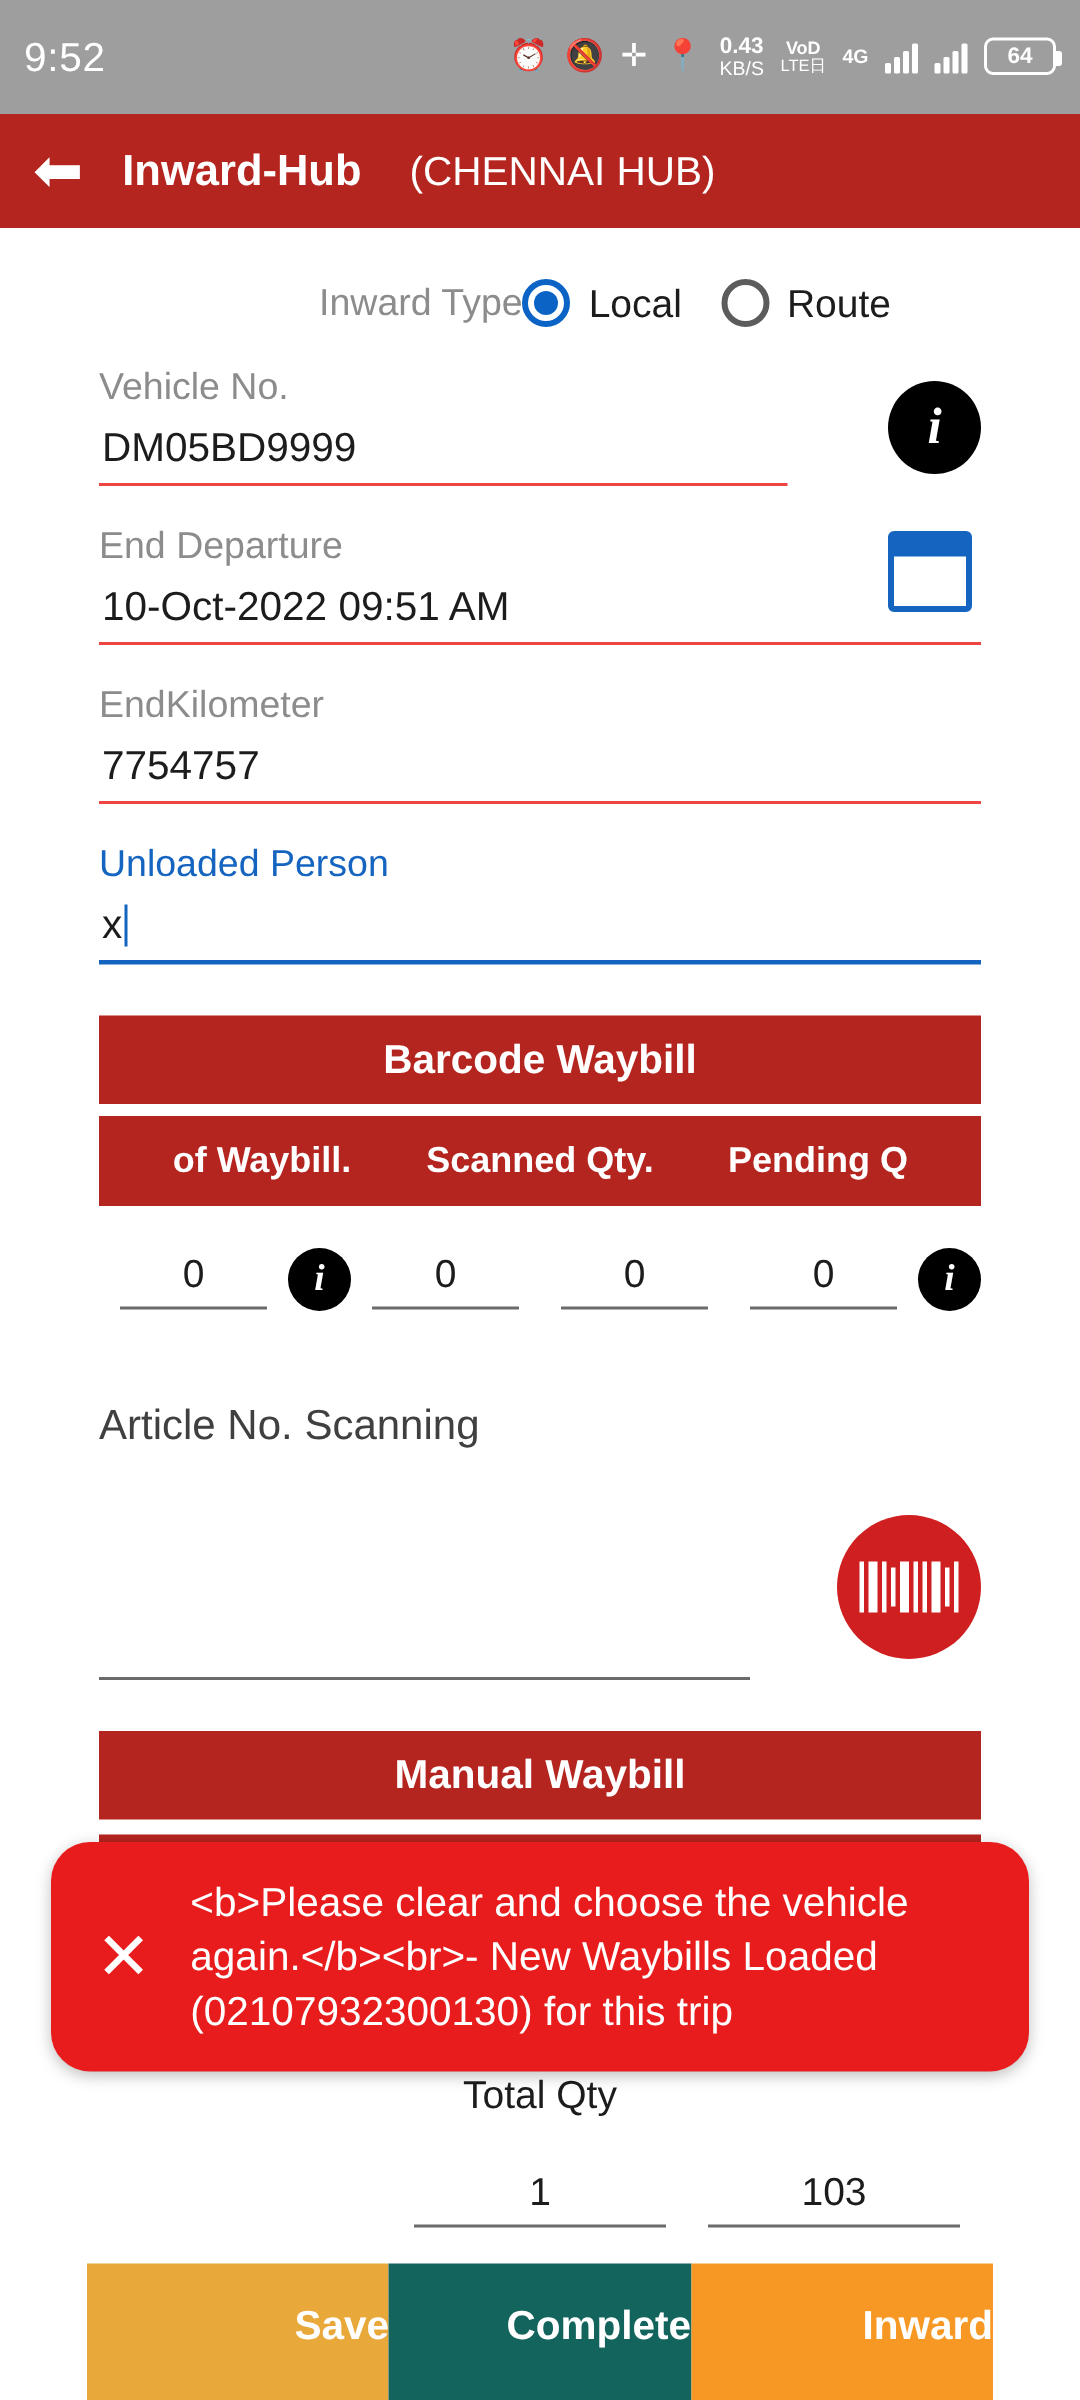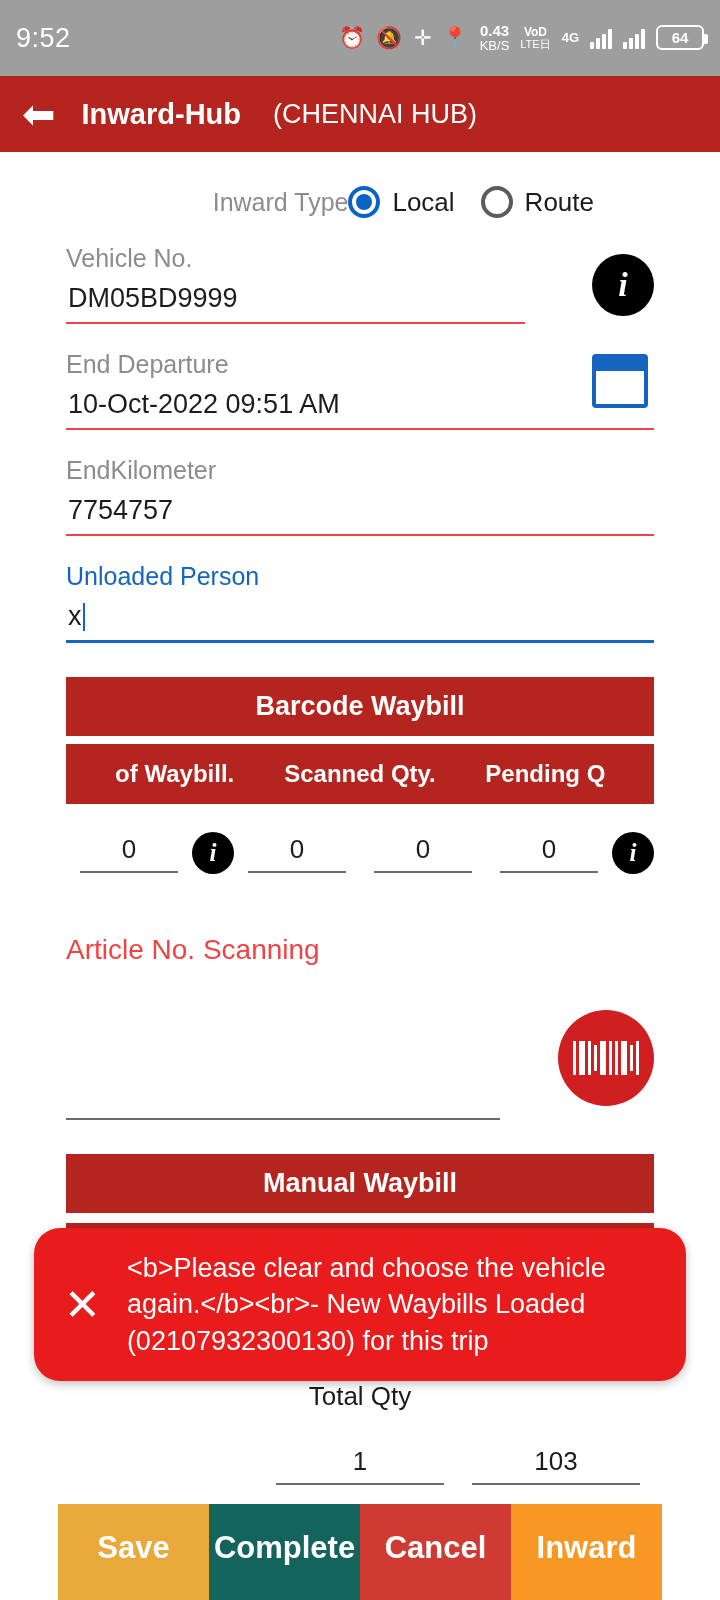--- a/index.html
+++ b/index.html
@@ -132,21 +132,21 @@
     flex: 1; text-align: center; font-size: 26px; color: #1c1c1c;
     border-bottom: 2px solid #6b6b6b; padding-bottom: 6px; margin: 0 14px;
   }
   .dot-badge {
     width: 42px; height: 42px; border-radius: 50%; background: #000; color: #fff;
     font-size: 25px; font-weight: 700; font-style: italic;
     display: flex; align-items: center; justify-content: center; flex: none;
     font-family: "Liberation Serif", serif;
   }
 
-  .scan-label { margin-top: 60px; font-size: 28px; color: #ef4444; }
+  .scan-label { margin-top: 60px; font-size: 28px; color: #404040; }
   .scan-row { display: flex; align-items: flex-end; margin-top: 44px; }
   .scan-input { flex: 1; border-bottom: 2px solid #6b6b6b; height: 42px; margin-right: 58px; }
   .scan-btn {
     width: 96px; height: 96px; border-radius: 50%; background: #cf1f20;
     display: flex; align-items: center; justify-content: center; margin-bottom: 14px;
   }
   .barcode { display: flex; gap: 3px; align-items: center; }
   .barcode i { display:block; width: 3px; height: 34px; background: #fff; }
   .barcode i.w { width: 6px; }
   .barcode i.s { height: 26px; }
@@ -163,21 +163,21 @@
   }
   .toast .x { font-size: 44px; font-weight: 300; margin-right: 26px; line-height: 1; }
   .toast .msg { font-size: 27px; line-height: 1.35; }
 
   
   .footer {
     position: absolute; left: 0; right: 0; bottom: 0;
     display: flex; padding: 0 58px;
   }
   .btn {
-    flex: 1; text-align: center; color: #fff; font-size: 31px; font-weight: 700;
+    flex: 1; text-align: right; color: #fff; font-size: 27px; font-weight: 700;
     padding: 26px 0 34px;
   }
   .btn.save { background: #e8a83a; }
   .btn.complete { background: #13645c; }
   .btn.cancel { background: #cf3b32; }
   .btn.inward { background: #f79824; }
 </style>
 </head>
 <body>
 
@@ -345,17 +345,16 @@
   </div>
 
   <div class="toast">
     <span class="x">✕</span>
     <span class="msg">&lt;b&gt;Please clear and choose the vehicle again.&lt;/b&gt;&lt;br&gt;- New Waybills Loaded (02107932300130) for this trip</span>
   </div>
 
   <div class="footer">
     <div class="btn save">Save</div>
     <div class="btn complete">Complete</div>
-    <div class="btn cancel">Cancel</div>
     <div class="btn inward">Inward</div>
   </div>
 
 </div>
 
 </body></html>

